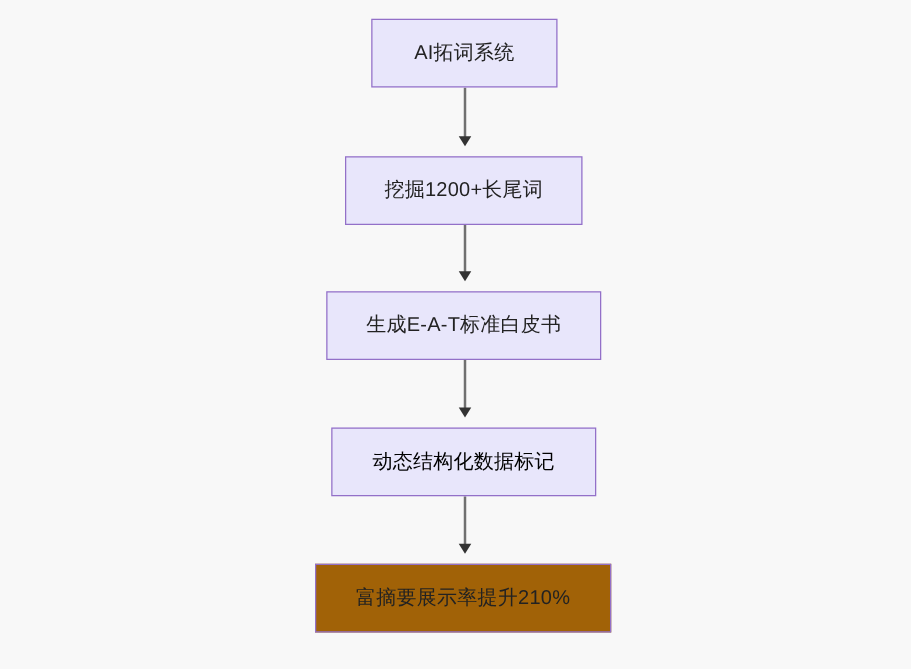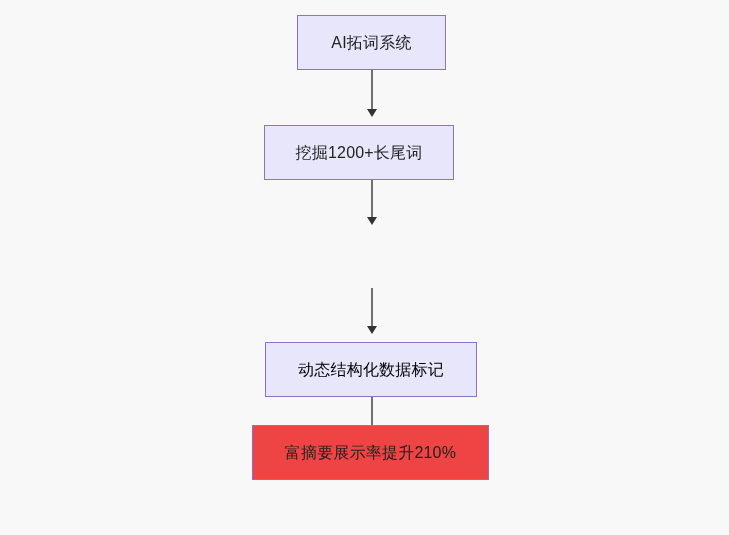--- a/index.html
+++ b/index.html
@@ -77,22 +77,25 @@
       <div class="edge-line" style="height: 39px; background: rgb(112, 112, 112);"></div>
       <div class="edge-head" style="top: 38px; border-top-color: rgb(51, 51, 51);"></div>
     </div>
     <div class="edge" style="left: 371px; top: 397px; width: 2px; height: 46px;">
       <div class="edge-line" style="height: 39px; background: rgb(112, 112, 112);"></div>
       <div class="edge-head" style="top: 38px; border-top-color: rgb(51, 51, 51);"></div>
     </div>
     <div class="node" style="left: 297px; top: 15px; width: 149px; height: 55px; background: rgb(232, 230, 251); border-color: rgb(147, 112, 200); color: rgb(34, 34, 34);">
       <span class="node-label">AI拓词系统</span>
     </div>
-    <div class="node" style="left: 264px; top: 125px; width: 190px; height: 55px; background: rgb(232, 230, 251); border-color: rgb(147, 112, 200); color: rgb(34, 34, 34);">
+    <div class="node" style="left: 276px; top: 125px; width: 190px; height: 55px; background: rgb(232, 230, 251); border-color: rgb(147, 112, 200); color: rgb(34, 34, 34);">
       <span class="node-label">挖掘1200+长尾词</span>
+    </div>
+    <div class="node" style="left: 261px; top: 233px; width: 220px; height: 55px; background: rgb(232, 230, 251); border-color: rgb(147, 112, 200); color: rgb(34, 34, 34);">
+      <span class="node-label">生成E-A-T标准白皮书</span>
     </div>
     <div class="node" style="left: 265px; top: 342px; width: 212px; height: 55px; background: rgb(232, 230, 251); border-color: rgb(147, 112, 200); color: #000000;">
       <span class="node-label">动态结构化数据标记</span>
     </div>
-    <div class="node" style="left: 252px; top: 425px; width: 237px; height: 55px; background: #ef4444; border-color: rgb(147, 112, 200); color: rgb(34, 34, 34);">
+    <div class="node" style="left: 252px; top: 451px; width: 237px; height: 55px; background: #a16207; border-color: rgb(147, 112, 200); color: rgb(34, 34, 34);">
       <span class="node-label">富摘要展示率提升210%</span>
     </div>
   </div>
 
 </body></html>

